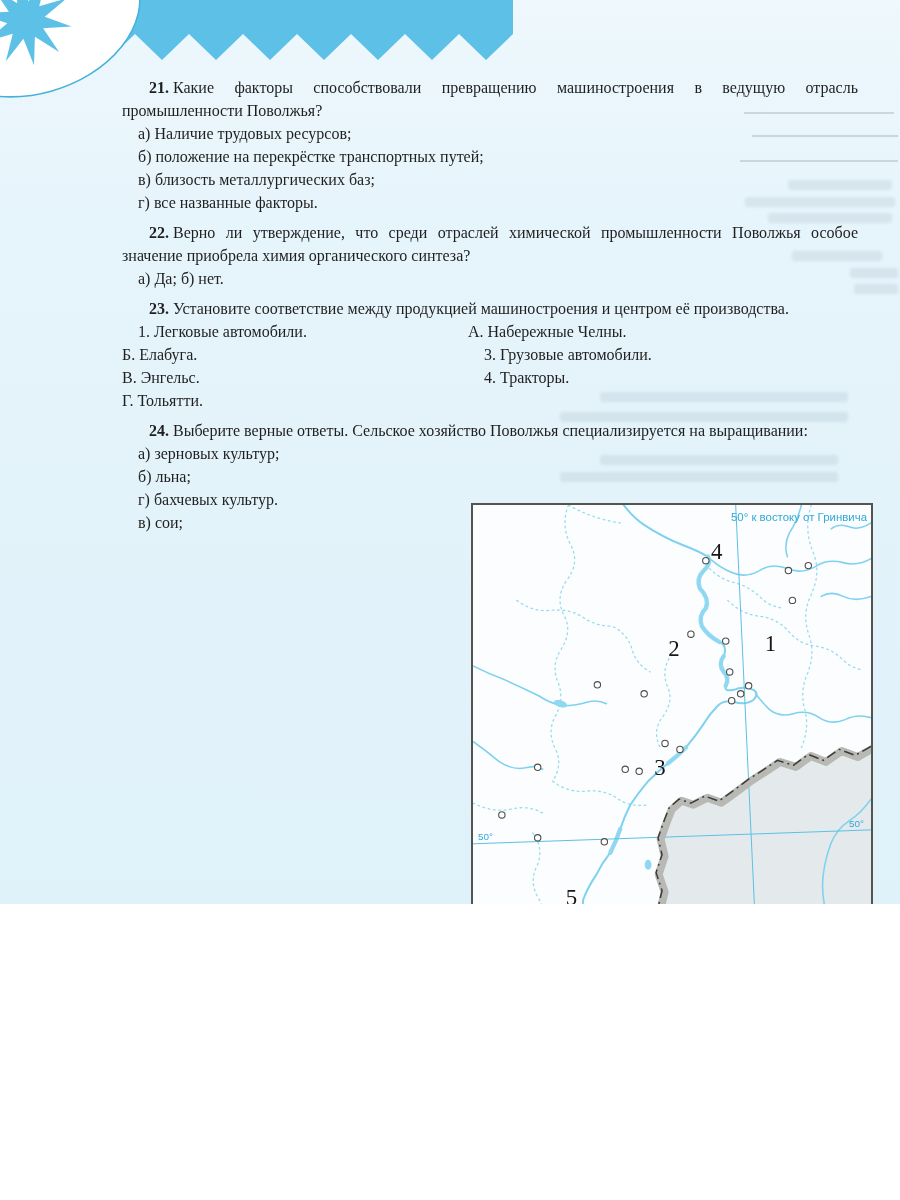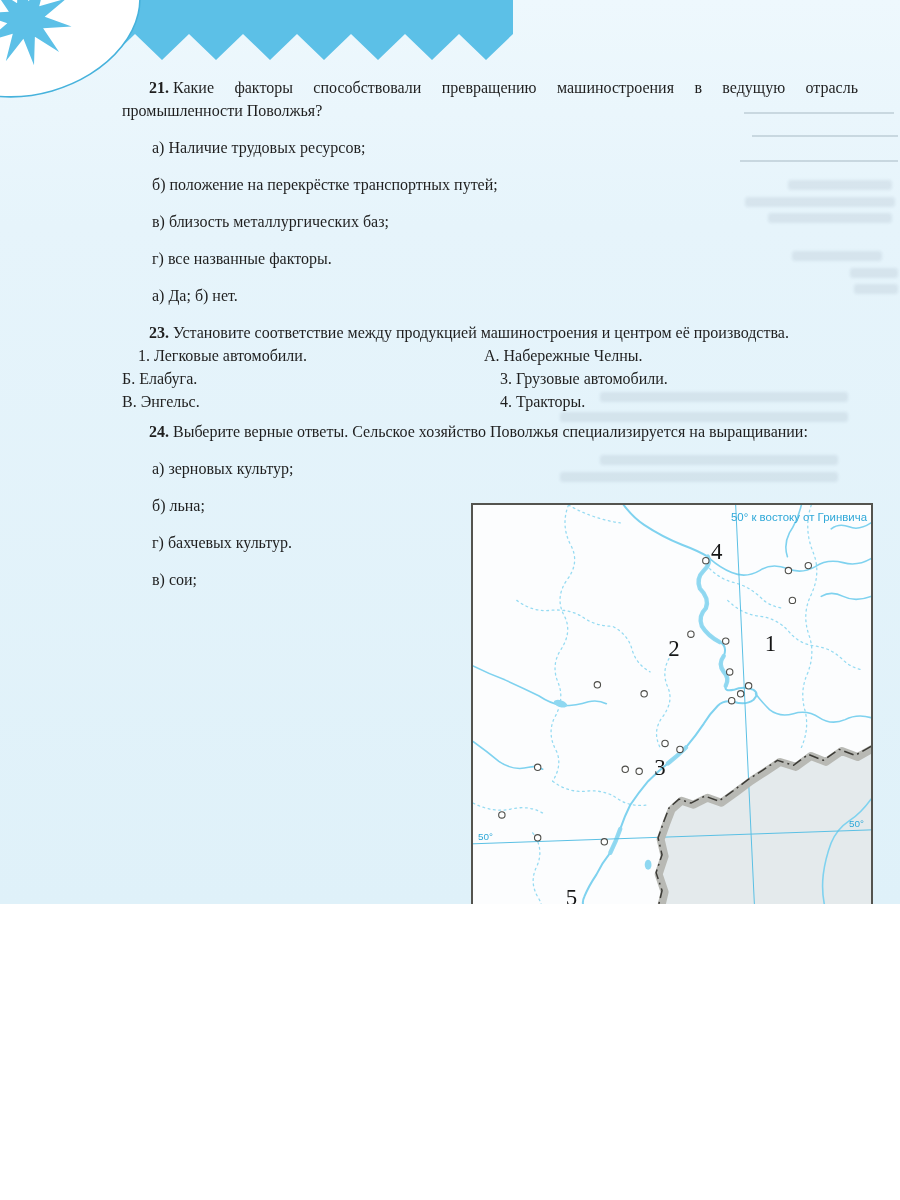--- a/index.html
+++ b/index.html
@@ -12,22 +12,22 @@
   .band{position:absolute;left:0;top:0;}
   .logo{position:absolute;left:0;top:0;}
   
   .bleed{position:absolute;background:rgba(125,145,160,.30);height:2px;filter:blur(.4px);}
   .bleed.txt{height:10px;background:rgba(130,150,165,.16);filter:blur(1.6px);border-radius:3px;}
   
   .content{position:absolute;left:122px;top:76px;width:736px;font-size:16px;line-height:23px;}
   .q{margin:7px 0 0 0;text-align:justify;text-indent:27px;}
   .q:first-child{margin-top:0;}
   .qnum{font-weight:bold;margin-right:4px;}
-  .opt{margin:14px;padding-left:16px;}
-  .match{display:grid;grid-template-columns:346px 1fr;column-gap:16px;}
+  .opt{margin:0;padding-left:16px;}
+  .match{display:grid;grid-template-columns:346px 1fr;column-gap:0;}
   .match .l{padding-left:16px;}
   .narrow{width:347px;}
   
   .map-box{position:absolute;left:471px;top:503px;border:2px solid #54544f;background:#fcfdfe;line-height:0;}
   
   .answers{position:absolute;left:122px;top:936px;width:323px;font-size:16px;}
   .ans-label{letter-spacing:3px;margin:0 0 8px 0;}
   .ans-row{display:flex;align-items:baseline;height:30px;padding-left:26px;}
   .ans-num{width:16px;}
   .ans-dash{margin:0 6px 0 2px;}
@@ -72,30 +72,32 @@
   <div class="bleed txt" style="left:560px;top:472px;width:278px;"></div>
 
   <div class="content">
 
     <p class="q"><b class="qnum">21.</b><span>Какие факторы способствовали превращению машиностроения в ведущую отрасль промышленности Поволжья?</span></p>
     <p class="opt">а) Наличие трудовых ресурсов;</p>
     <p class="opt">б) положение на перекрёстке транспортных путей;</p>
     <p class="opt">в) близость металлургических баз;</p>
     <p class="opt">г) все названные факторы.</p>
 
+    <p class="q"><b class="qnum">22.</b><span>Верно ли утверждение, что среди отраслей химической промышленности Поволжья особое значение приобрела химия органического синтеза?</span></p>
     <p class="opt">а) Да; б) нет.</p>
 
     <p class="q"><b class="qnum">23.</b><span>Установите соответствие между продукцией машиностроения и центром её производства.</span></p>
     <div class="match">
       <div class="l">1. Легковые автомобили.</div>
       <div class="r">А. Набережные Челны.</div>
       <div class="r">Б. Елабуга.</div>
       <div class="l">3. Грузовые автомобили.</div>
       <div class="r">В. Энгельс.</div>
       <div class="l">4. Тракторы.</div>
+      <div class="r">Г. Тольятти.</div>
     </div>
 
     <p class="q"><b class="qnum">24.</b><span>Выберите верные ответы. Сельское хозяйство Поволжья специализируется на выращивании:</span></p>
     <div class="narrow">
       <p class="opt">а) зерновых культур;</p>
       <p class="opt">б) льна;</p>
       <p class="opt">г) бахчевых культур.</p>
       <p class="opt">в) сои;</p>
     </div>
   </div>

